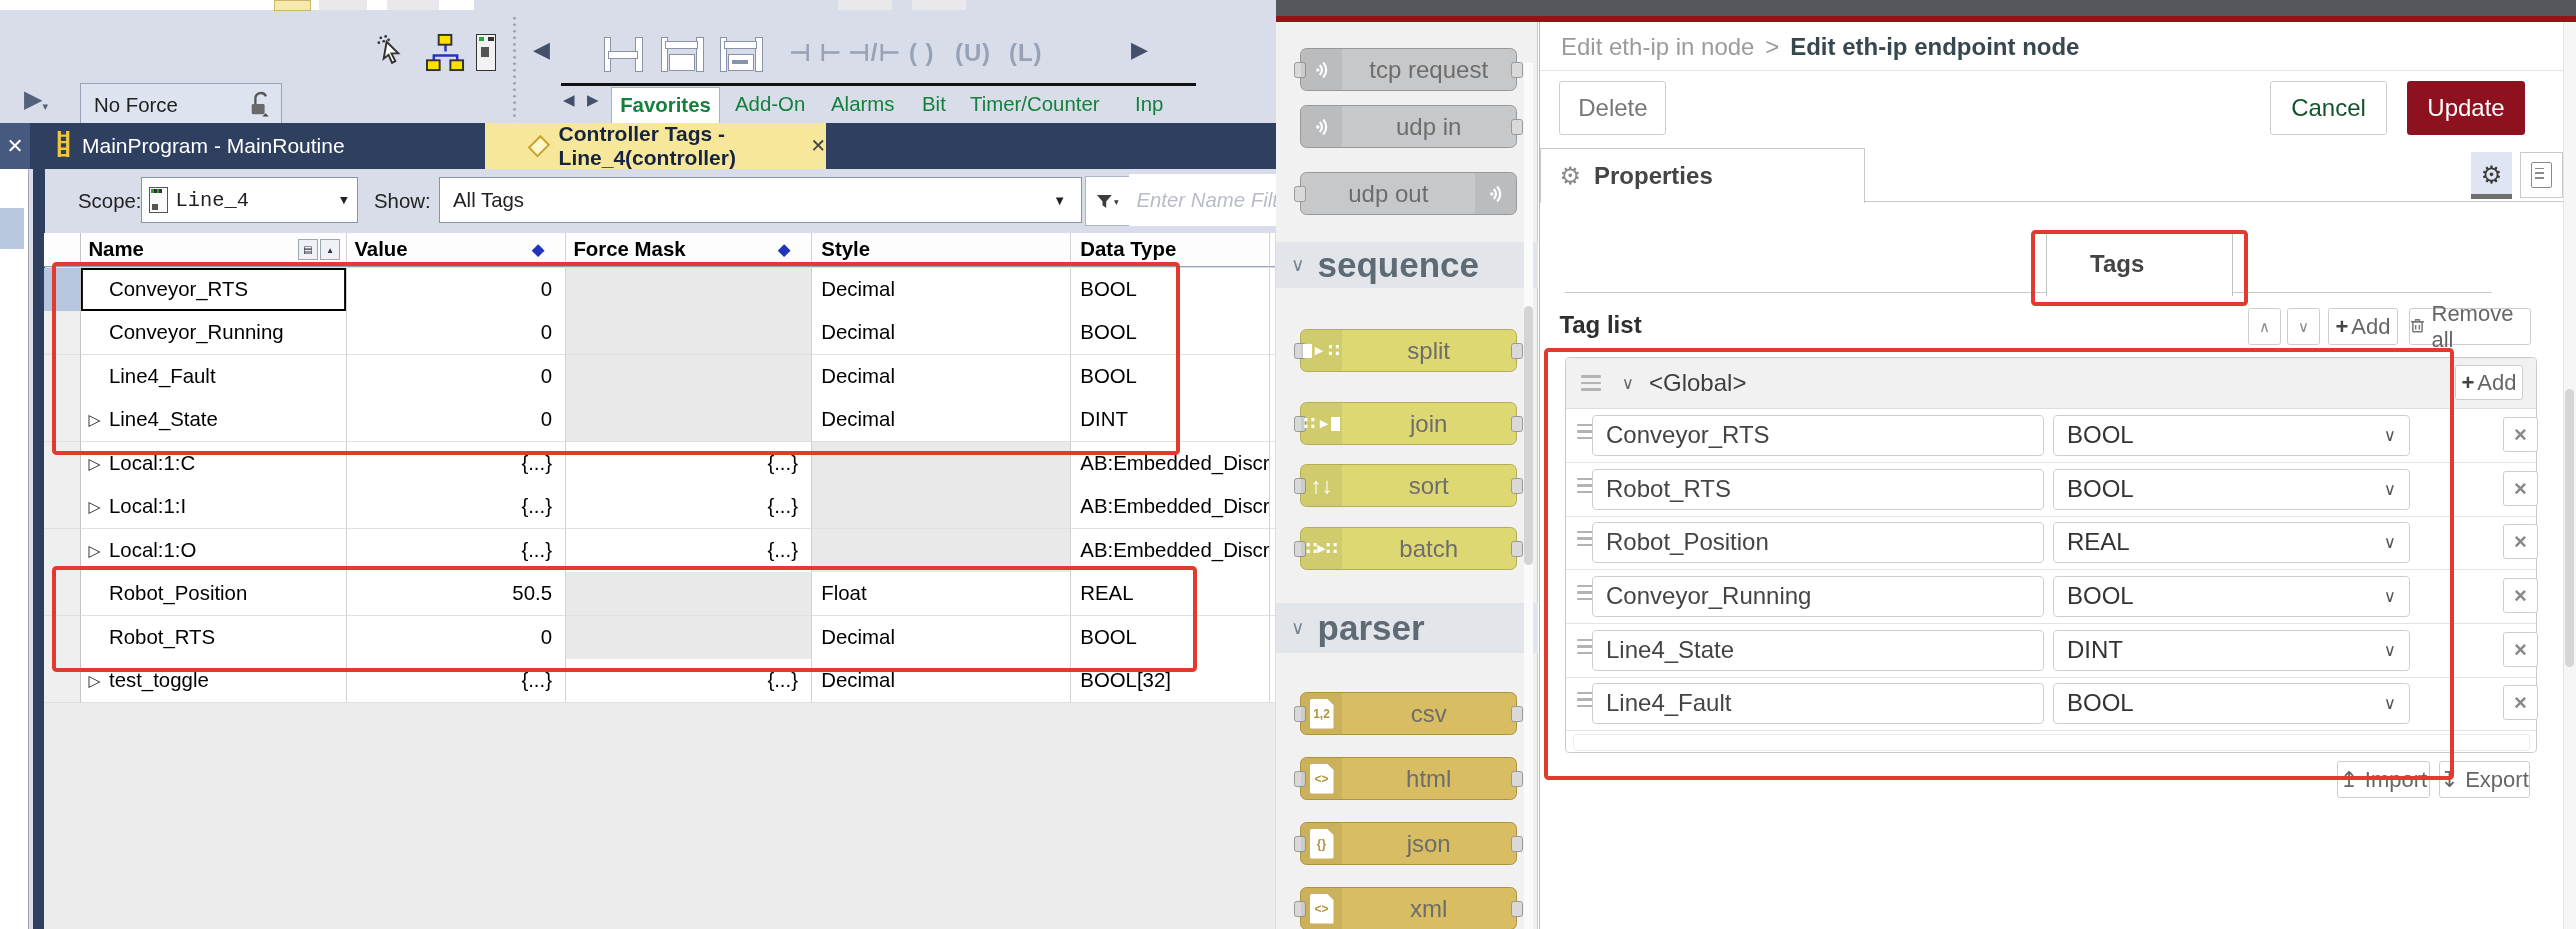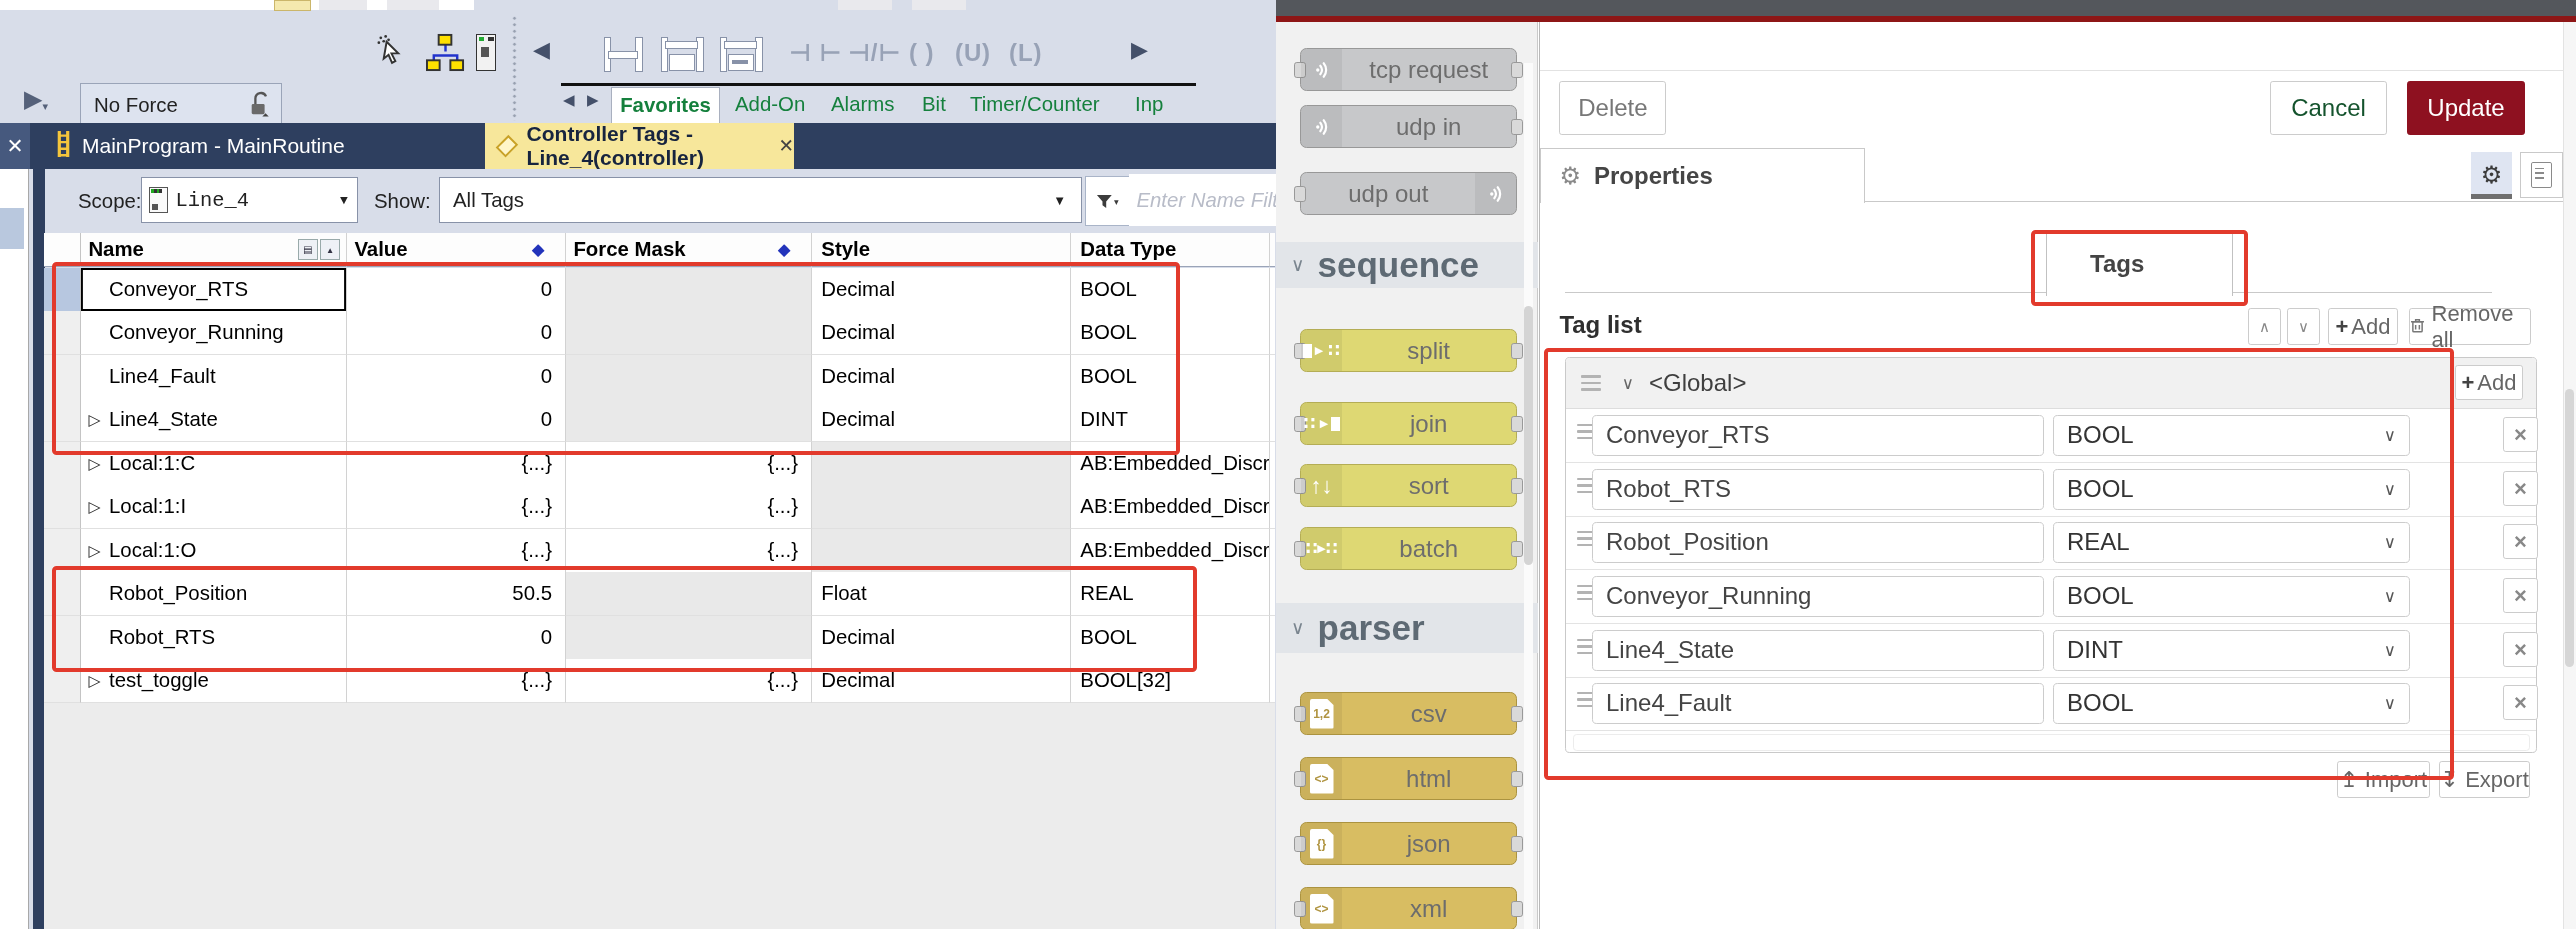--- a/index.html
+++ b/index.html
@@ -13,21 +13,21 @@
   #rs{left:0;top:0;width:1276px;height:929px;background:#d8dde9;border-right:1.9px solid #8892a8;}
   .stub{top:0;height:10.2px;background:#e9e9ed;}
   .dotgrip{width:7.4px;background-image:radial-gradient(#98a0b0 1.3px,transparent 1.4px);background-size:6.5px 6.5px;}
   .ladderglyph{color:#98a2b6;font-size:24px;font-weight:bold;letter-spacing:0.9px;}
   .rungbar{background:#fff;border:0.9px solid #8892a8;position:absolute;}
   .instab{font-size:20.4px;color:#15803d;}
   .tabline{background:#111;}
   #noedit-box{background:#dde3ef;border:0.9px solid #9aa4b8;}
   #docbar{left:0;top:123px;width:1276px;height:46px;background:#2e3f5f;}
   .doctab1{color:#fff;font-size:21px;}
-  .doctab2{background:#f7e79b;color:#17243f;font-weight:bold;font-size:21px;}
+  .doctab2{background:#f7e79b;color:#17243f;font-weight:bold;font-size:21px;padding-left:32px;}
   .navstrip{left:33px;top:169px;width:12px;height:760px;background:#2e3f5f;}
   .combo{background:#fff;border:1.9px solid #8892a8;}
   .lbl22{font-size:20.4px;color:#222;}
   
   .th,.trow{left:44px;width:1231px;position:absolute;}
   .cell{position:absolute;top:0;height:100%;box-sizing:border-box;border-right:0.9px solid #d2d2d2;border-bottom:0.9px solid #e0e0e0;background:#fff;font-size:20.4px;color:#000;display:flex;align-items:center;}
   .cg{left:0;width:37px;background:#efefef;border-right:0.9px solid #c4c4c4;}
   .cn{left:37px;width:266px;padding-left:28px;}
   .cv{left:303px;width:219px;justify-content:flex-end;padding-right:13px;}
   .cf{left:522px;width:246px;justify-content:flex-end;padding-right:13px;}
@@ -571,20 +571,25 @@
       <span class="pt pr"></span>
     </div>
 
     <div class="abs" style="left:248px;top:41px;width:9.3px;height:866px;background:#fbfbfb;">
       <div class="abs" style="left:0;top:243px;width:9.3px;height:259px;background:#d4d4d4;border-radius:4.6px;"></div>
     </div>
   </div>
 
   <div id="ed" class="abs">
 
+    <div class="abs" style="left:21px;top:11px;">
+      <span class="crumb1">Edit eth-ip in node</span>
+      <span class="crumb1">&nbsp;</span><span class="crumb1">&gt;</span><span class="crumb1">&nbsp;</span>
+      <span class="crumb2">Edit eth-ip endpoint node</span>
+    </div>
     <div class="abs" style="left:0;top:48px;width:1037px;height:0.9px;background:#e2e2e2;"></div>
 
     <div class="btn" style="left:19.4px;top:59px;width:107px;height:54px;">Delete</div>
     <div class="btn" style="left:730px;top:59px;width:117px;height:54px;color:#14532d;">Cancel</div>
     <div class="btn primary" style="left:867px;top:59px;width:118px;height:54px;">Update</div>
 
     <div class="abs" style="left:323px;top:179px;width:714px;height:0.9px;background:#c9c9c9;"></div>
     <div class="ptab" style="left:0;top:126px;width:323px;height:54px;">
       <span class="gear">⚙</span>
       <span class="ptabtx">Properties</span>

